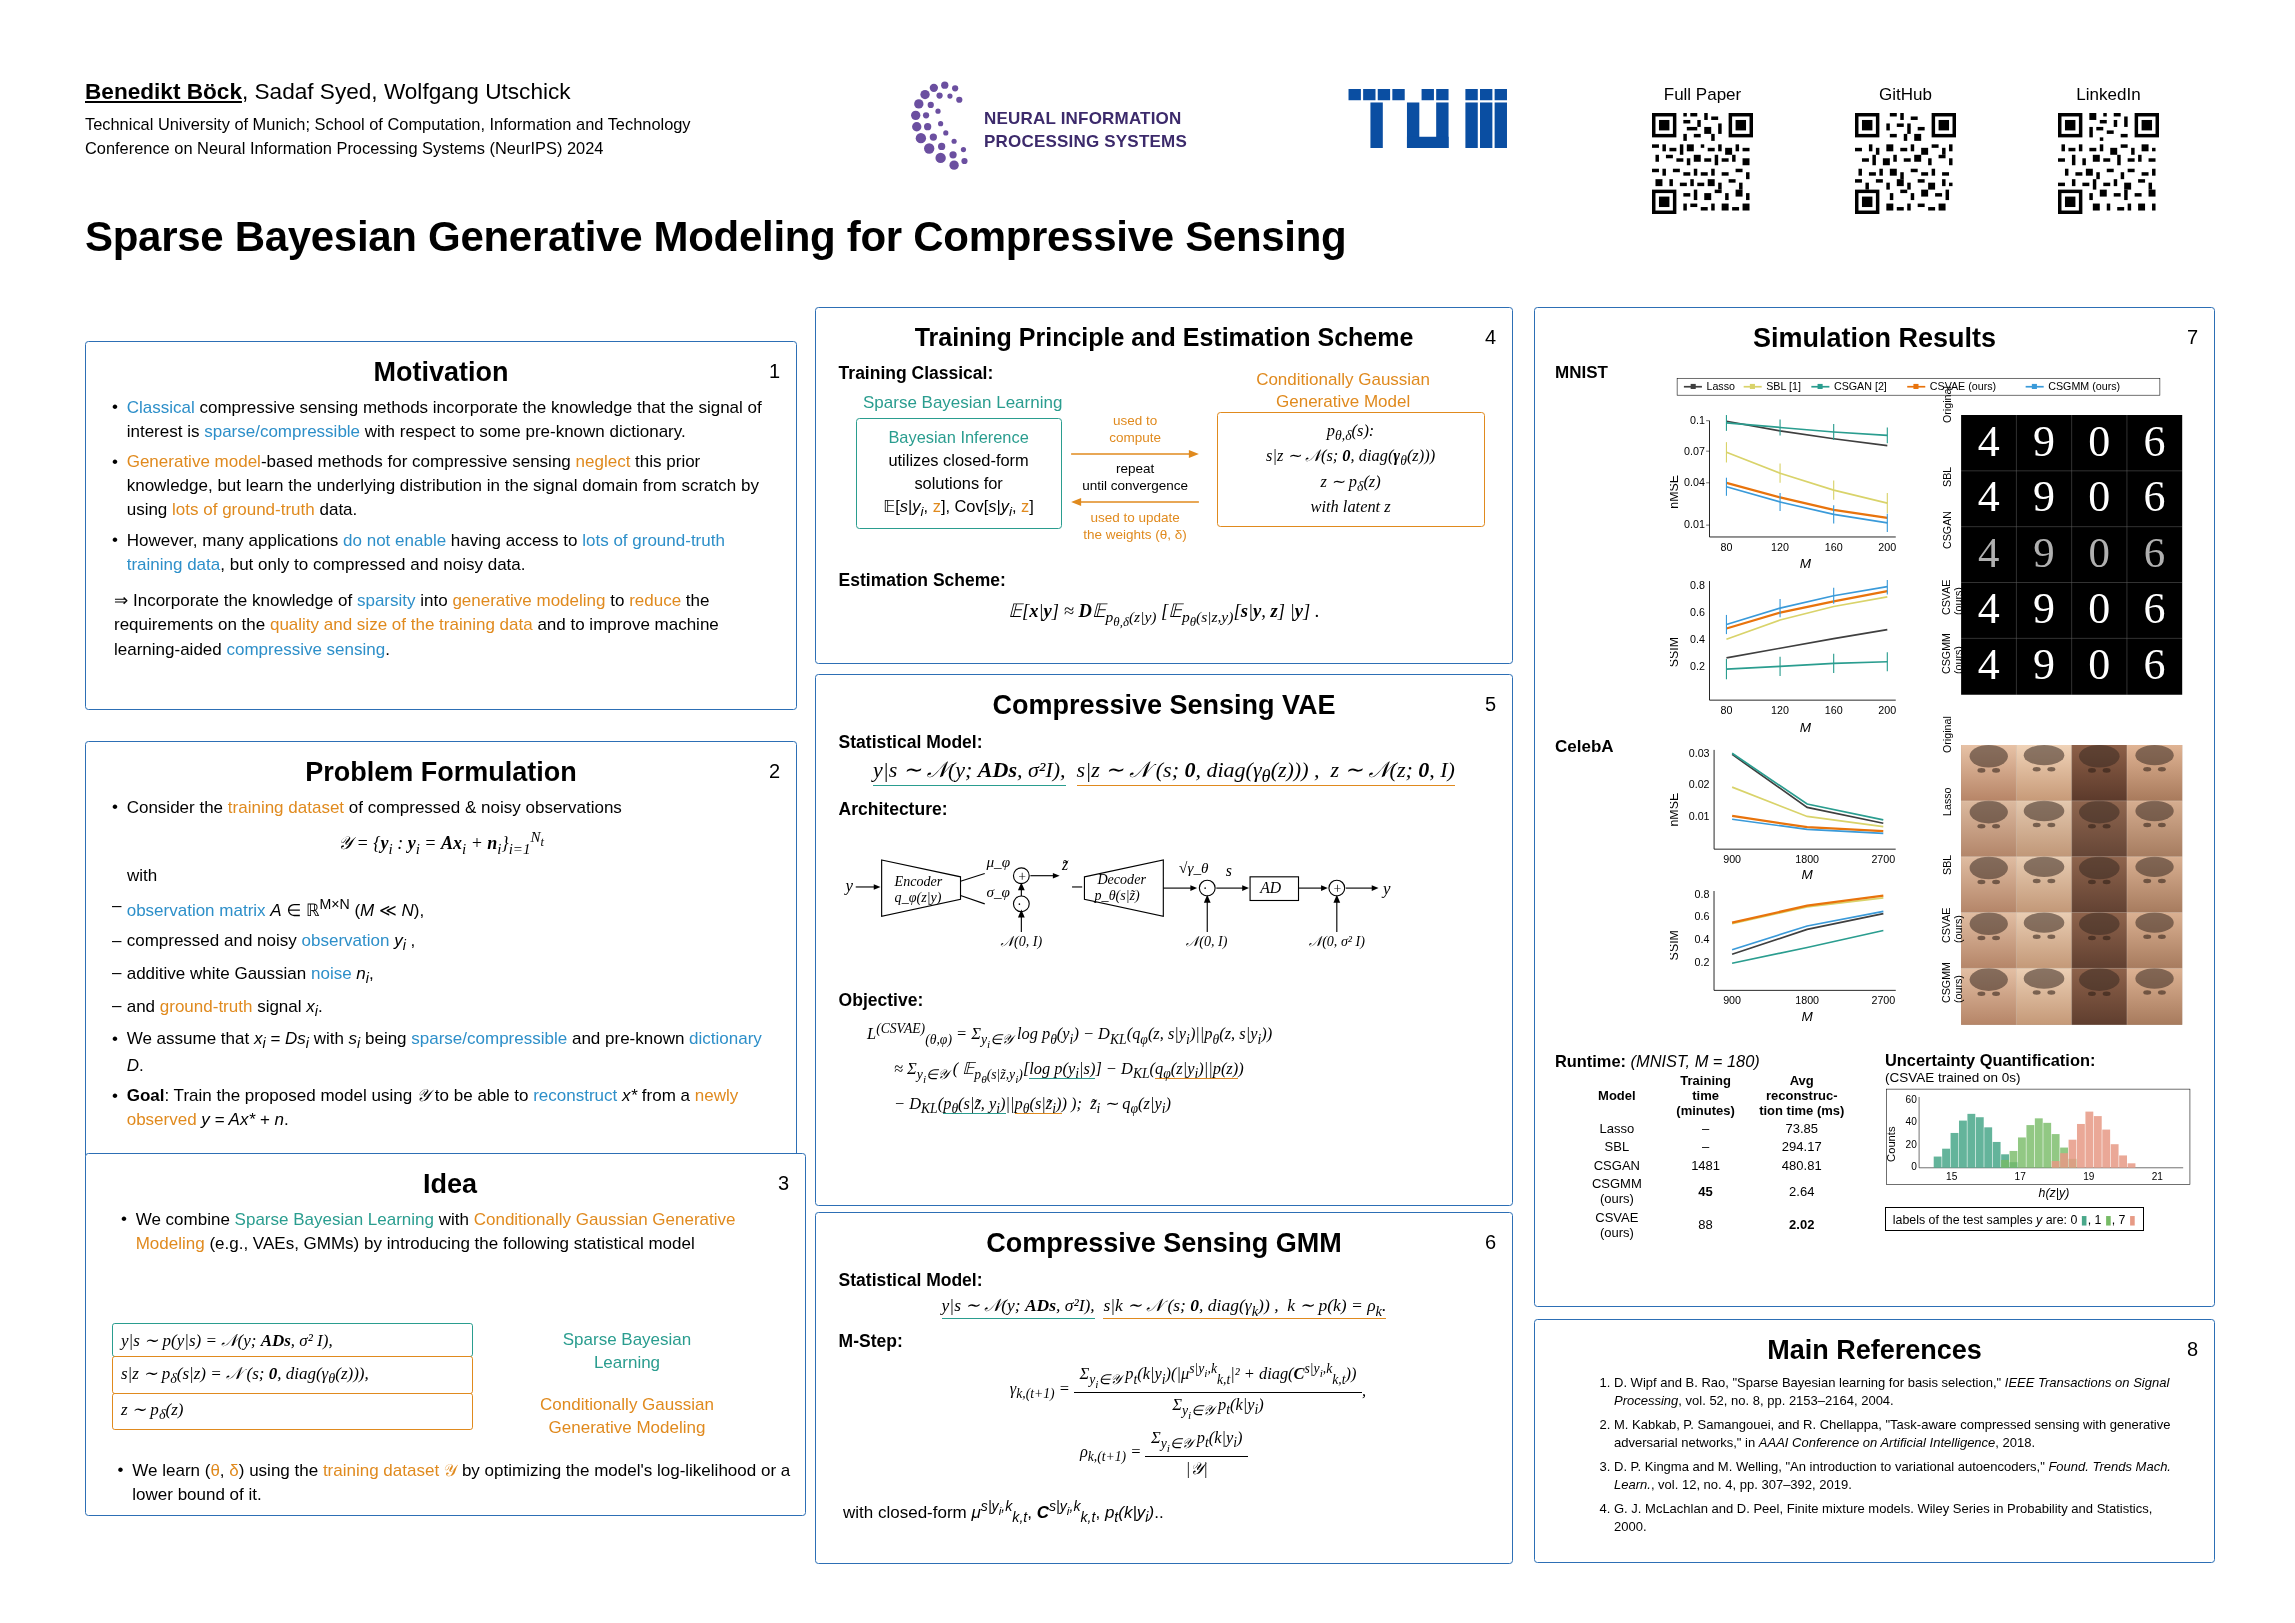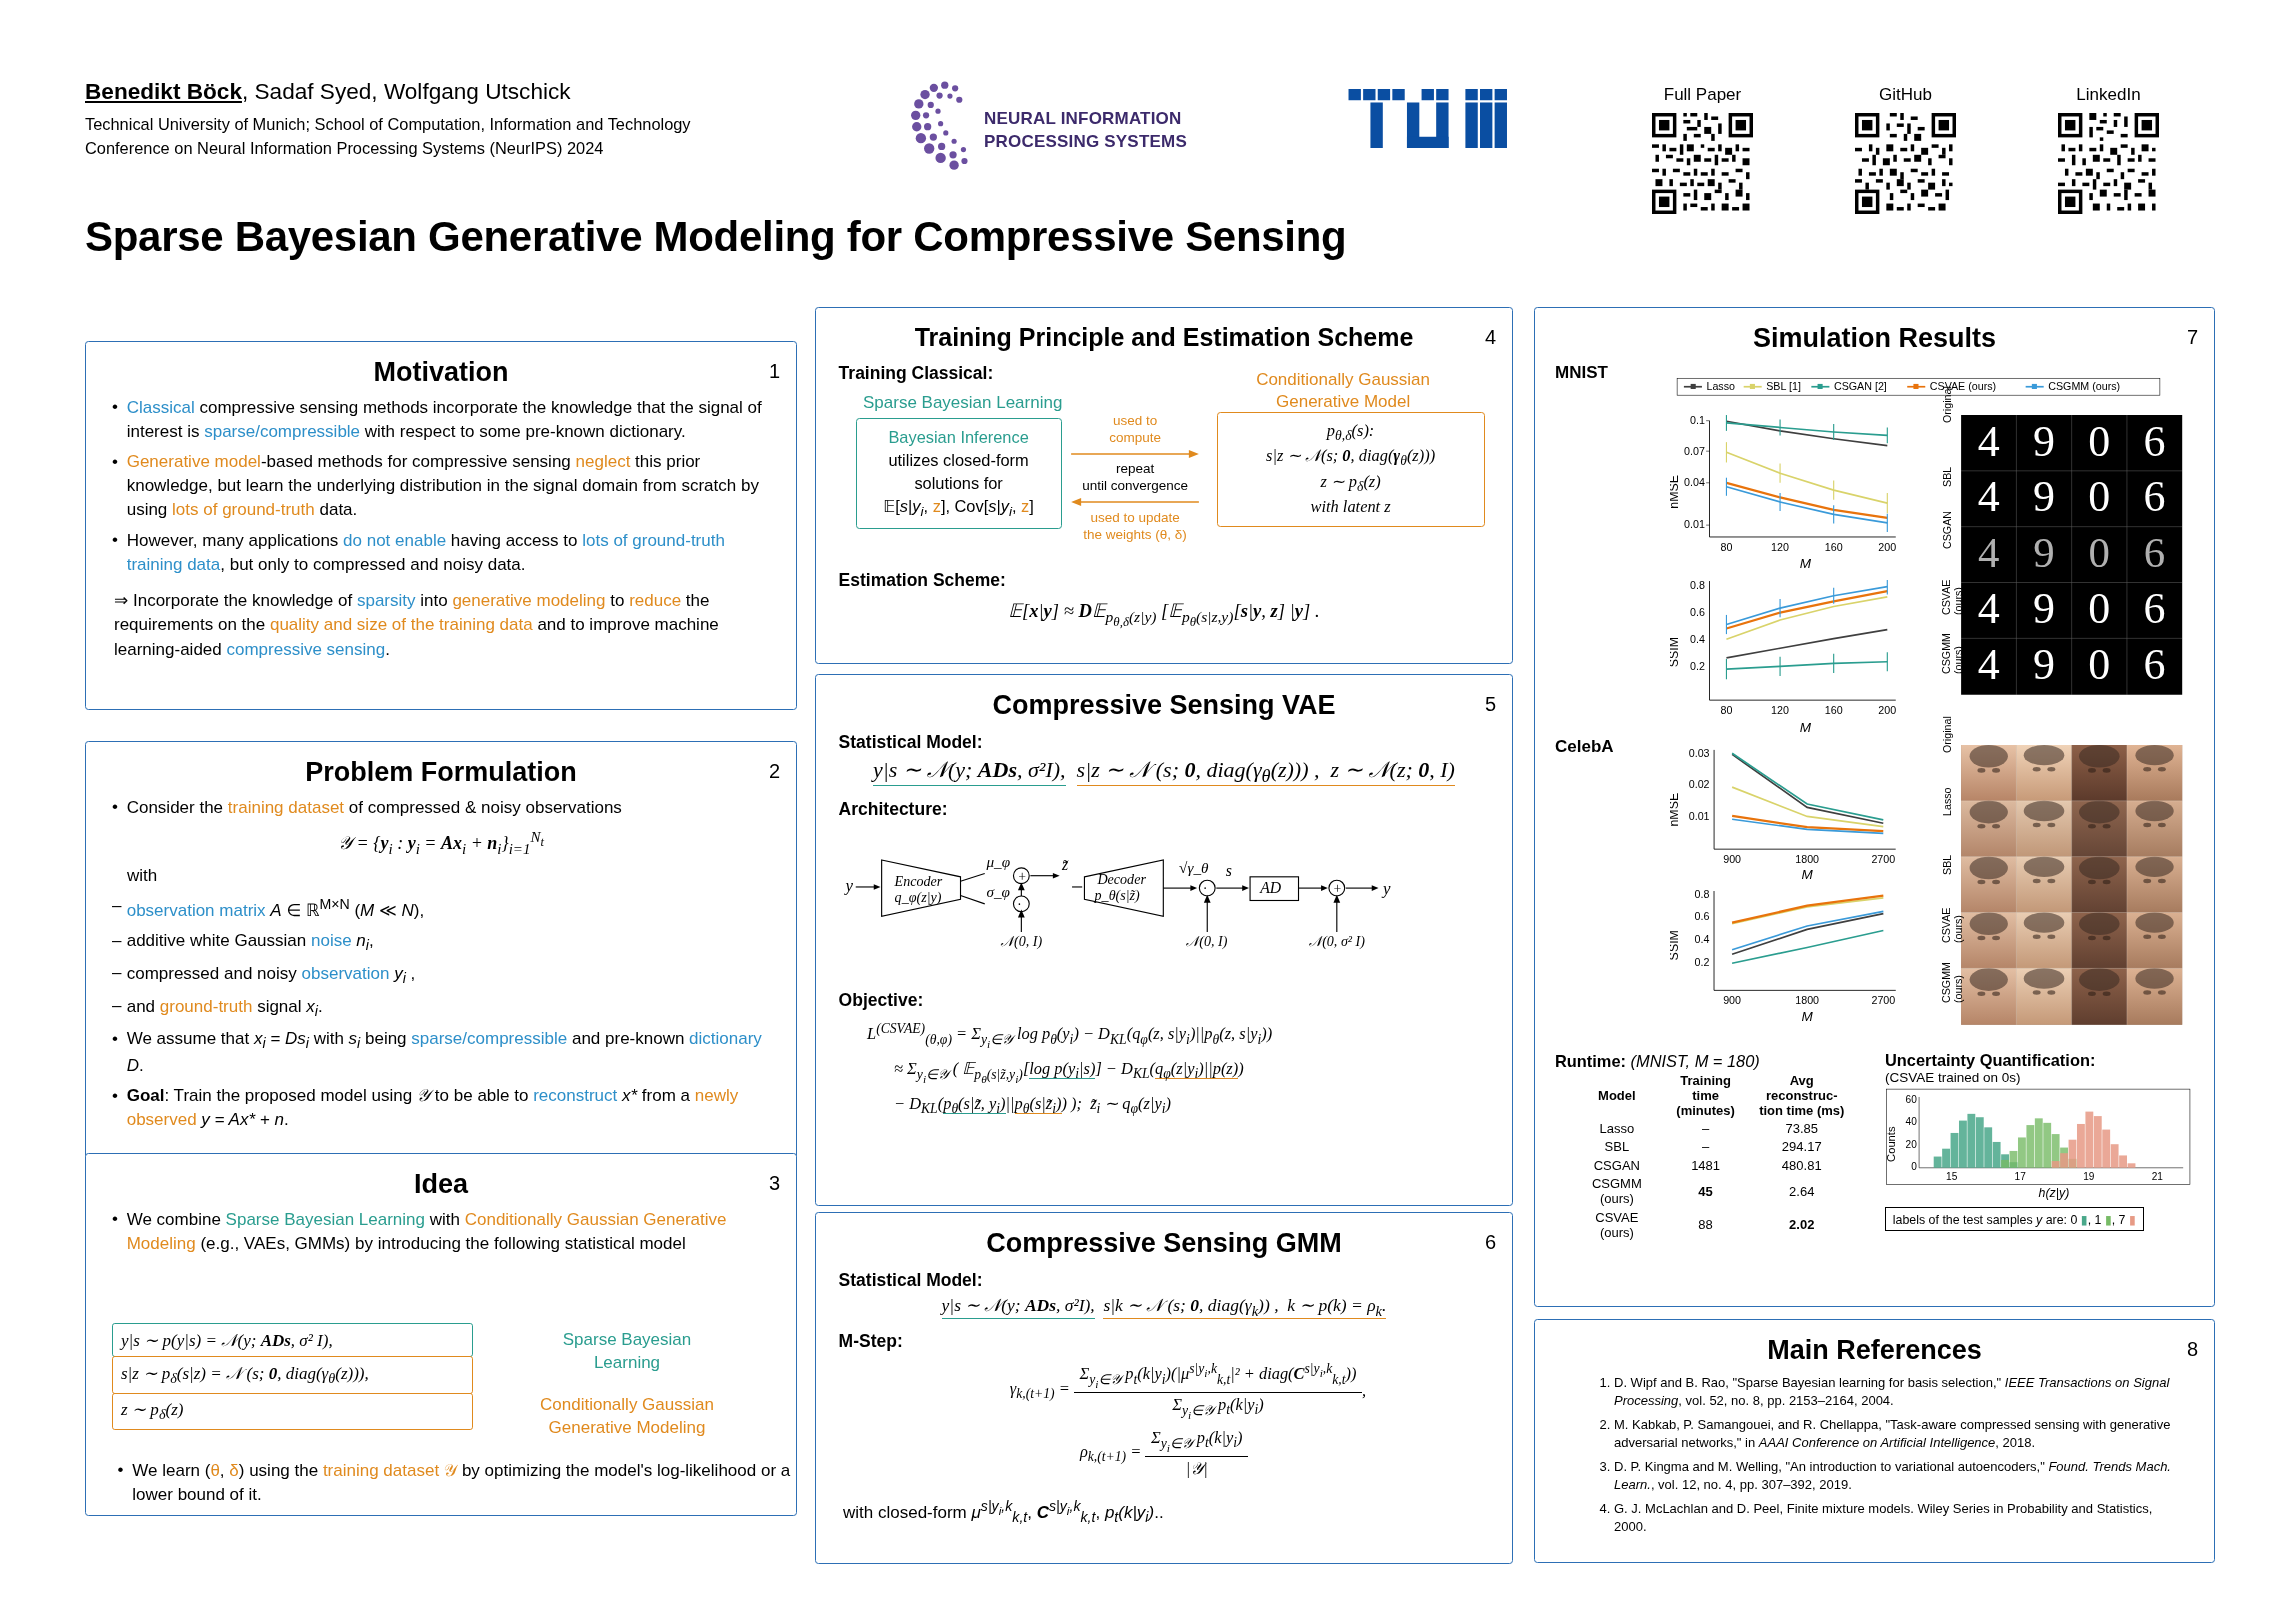--- a/index.html
+++ b/index.html
@@ -382,31 +382,31 @@
     <div class="pnum">2</div>
     <ul class="b">
       <li>Consider the <span class="or">training dataset</span> of compressed &amp; noisy observations</li>
     </ul>
     <div class="mathline">
       𝒴 = {<b>y</b><sub>i</sub> : <b>y</b><sub>i</sub> = <b>Ax</b><sub>i</sub> + <b>n</b><sub>i</sub>}<sub>i=1</sub><sup>N<sub>t</sub></sup>
     </div>
     <div style="margin-left:41px;font-size:17px;">with</div>
     <ul class="b d">
       <li><span class="bl">observation matrix</span> <i>A</i> ∈ ℝ<sup>M×N</sup> (<i>M</i> ≪ <i>N</i>),</li>
+      <li>compressed and noisy <span class="bl">observation</span> <i>y<sub>i</sub></i> ,</li>
       <li>additive white Gaussian <span class="bl">noise</span> <i>n<sub>i</sub></i>,</li>
-      <li>compressed and noisy <span class="bl">observation</span> <i>y<sub>i</sub></i> ,</li>
       <li>and <span class="or">ground-truth</span> signal <i>x<sub>i</sub></i>.</li>
     </ul>
     <ul class="b" style="margin-top:2.3px">
       <li>We assume that <i>x<sub>i</sub> = Ds<sub>i</sub></i> with <i>s<sub>i</sub></i> being <span class="bl">sparse/compressible</span> and pre-known <span class="bl">dictionary</span> <i>D</i>.</li>
       <li><b>Goal</b>: Train the proposed model using <i>𝒴</i> to be able to <span class="bl">reconstruct</span> <i>x*</i> from a <span class="or">newly observed</span> <i>y = Ax* + n</i>.</li>
     </ul>
   </div>
 
-  <div class="panel" style="left:85px;top:1153px;width:710px;height:361px;">
+  <div class="panel" style="left:85px;top:1153px;width:710px;height:361px;padding-left:9px;">
     <div class="ptitle">Idea</div>
     <div class="pnum">3</div>
     <ul class="b">
       <li>We combine <span class="tl">Sparse Bayesian Learning</span> with <span class="or">Conditionally Gaussian Generative Modeling</span> (e.g., VAEs, GMMs) by introducing the following statistical model</li>
     </ul>
     <div style="position:absolute;left:26px;top:169px;width:361px;">
       <div class="eqbox">y|s ∼ p(y|s) = 𝒩(y; <b>ADs</b>, σ² I),</div>
       <div class="eqbox" style="border-color:#e08a1e;margin-top:-1.1px;">s|z ∼ p<sub>δ</sub>(s|z) = 𝒩 (s; <b>0</b>, diag(γ<sub>θ</sub>(z))),</div>
       <div class="eqbox" style="border-color:#e08a1e;margin-top:-1.1px;">z ∼ p<sub>δ</sub>(z)</div>
     </div>

